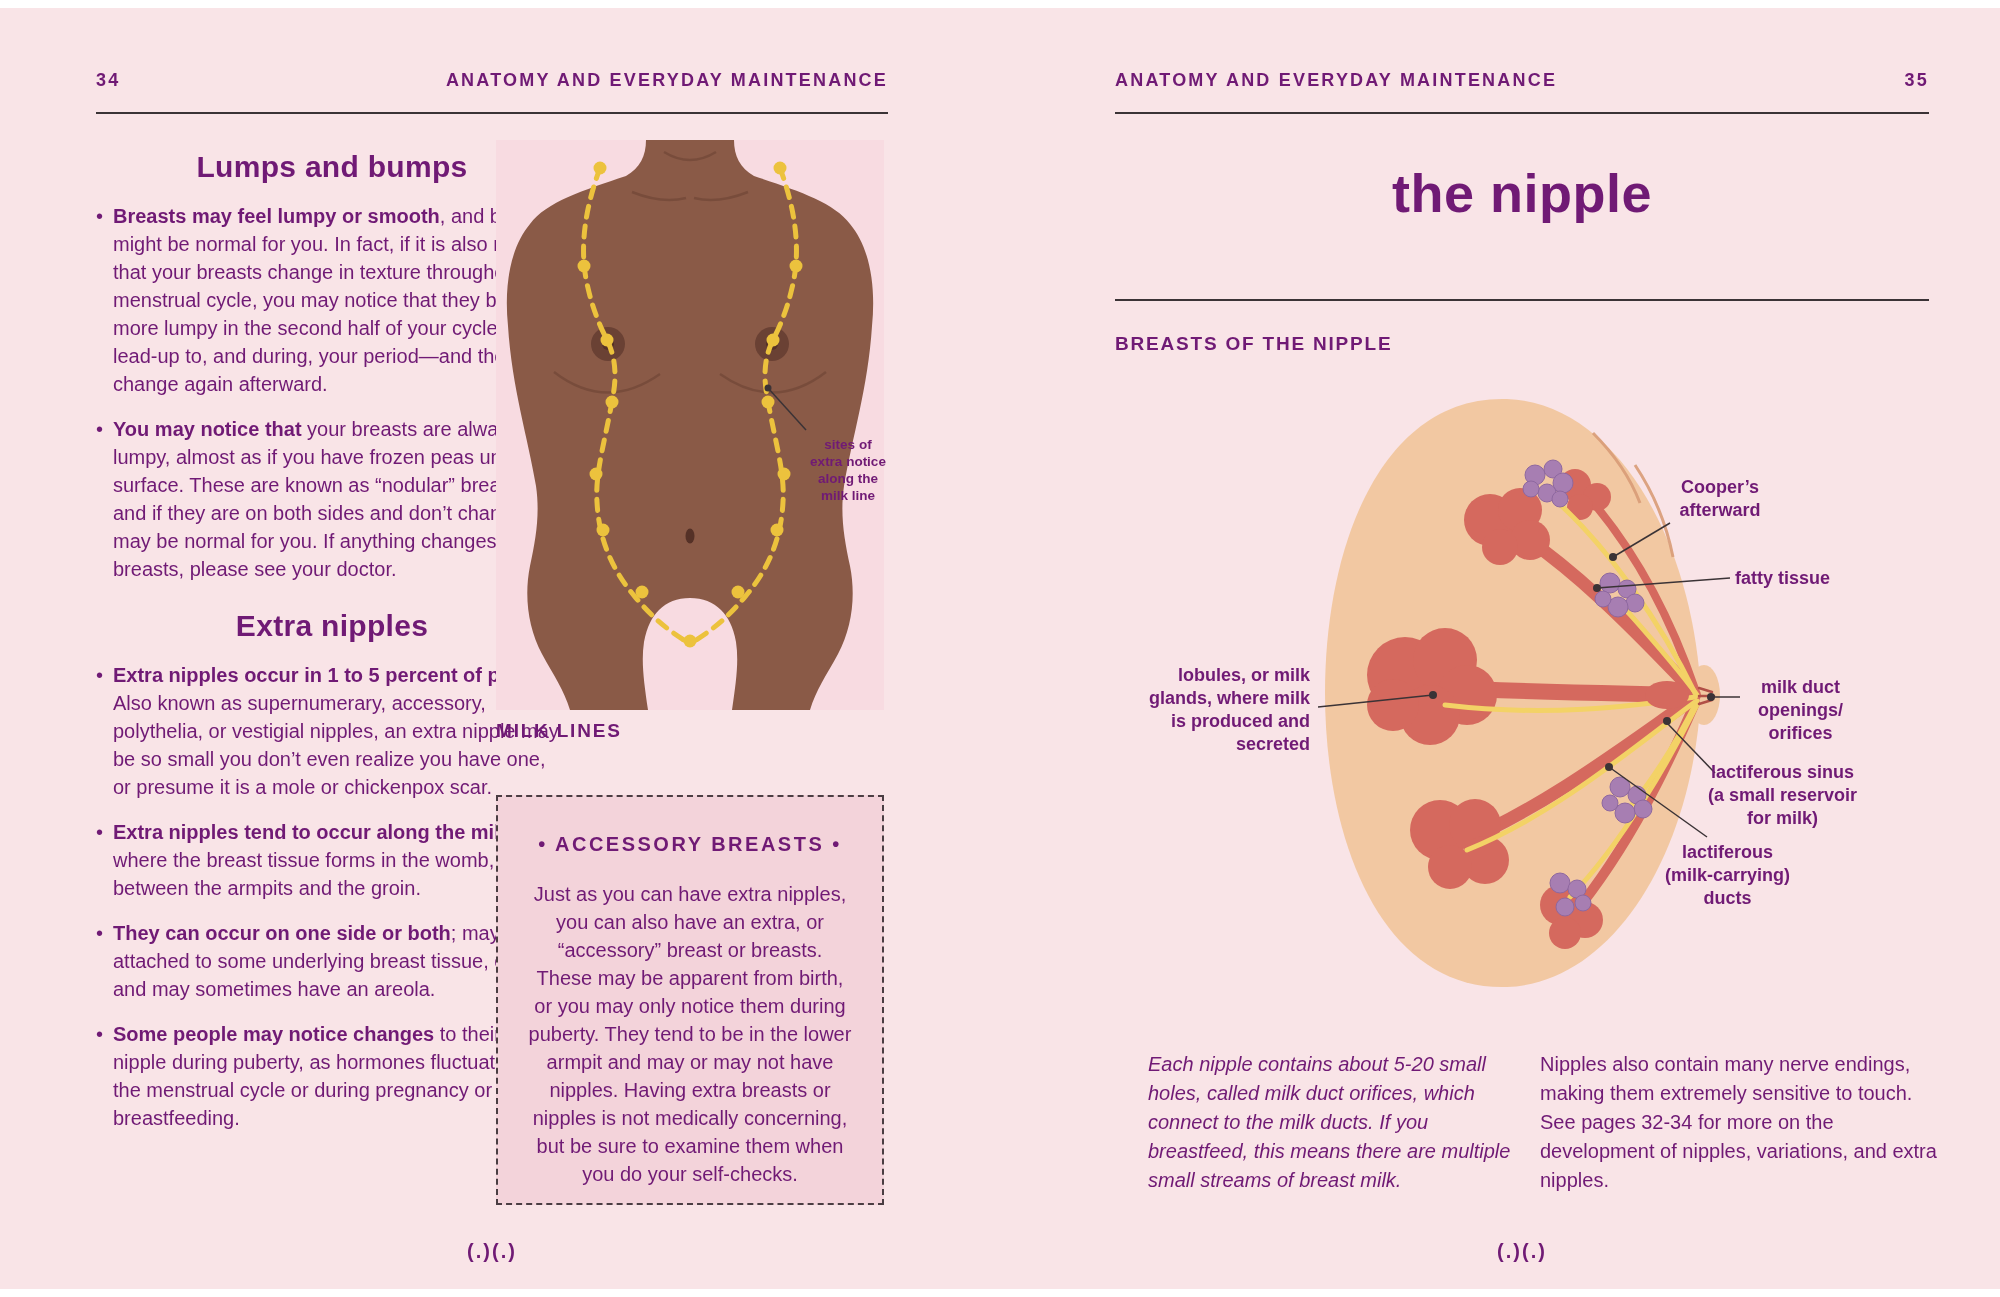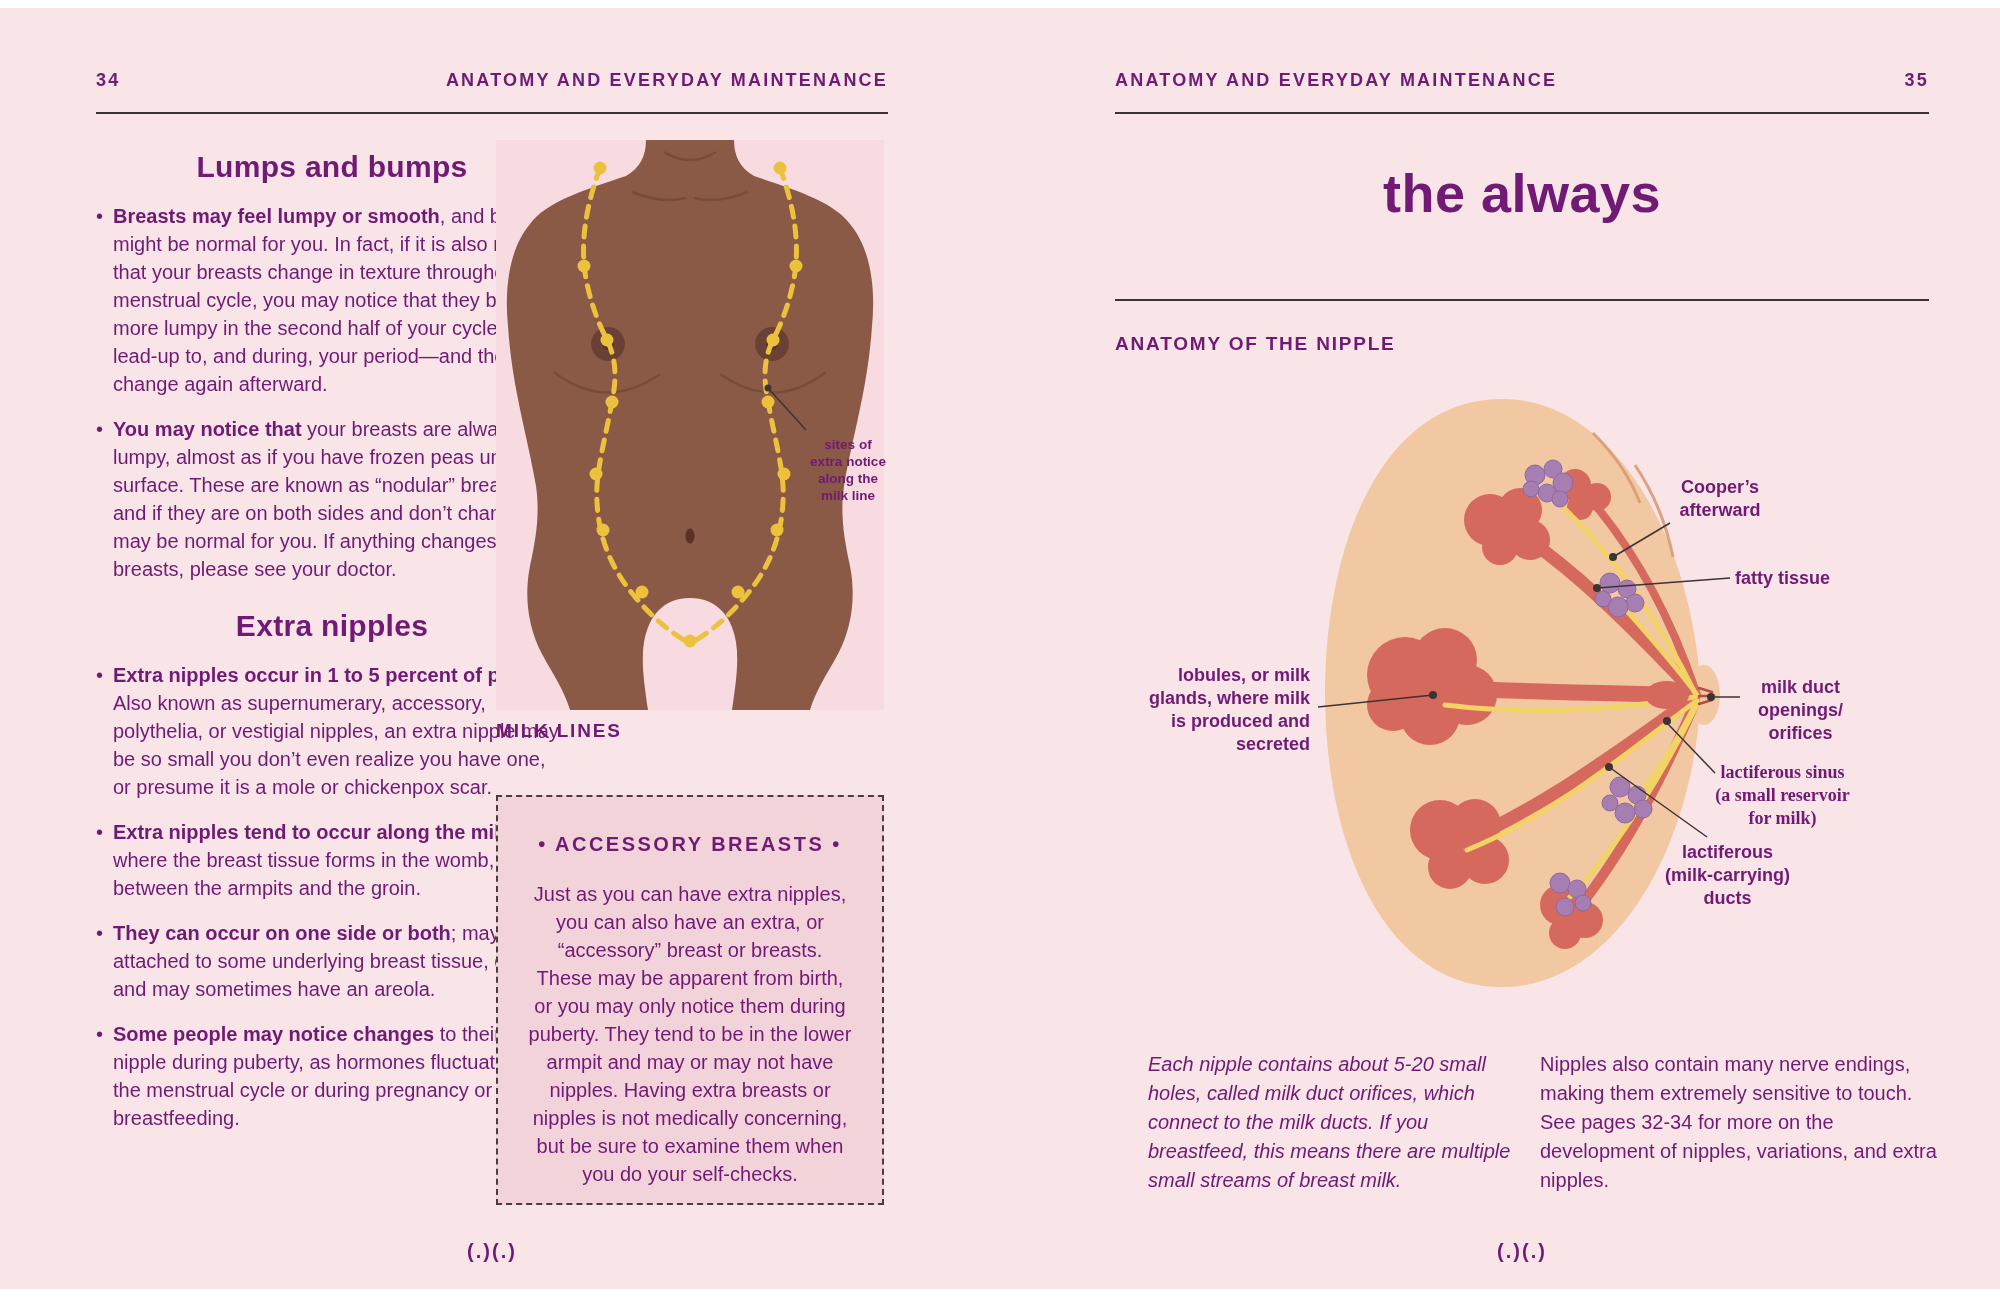--- a/index.html
+++ b/index.html
@@ -46,21 +46,21 @@
   .np-title { position:absolute; left:1115px; top:126px; width:814px; text-align:center; font-size:54px; font-weight:bold; letter-spacing:0.5px; }
   .np-subtitle { position:absolute; left:1082px; top:203px; width:880px; text-align:center; font-size:26px; line-height:33px; white-space:pre-line; }
   .np-sechead { position:absolute; left:1115px; top:333px; font-size:19px; font-weight:bold; letter-spacing:1.8px; }
   .diagram { position:absolute; left:1115px; top:375px; width:815px; height:660px; }
   .diagram svg { display:block; width:100%; height:100%; }
   .dg-label { position:absolute; font-size:18px; font-weight:bold; line-height:23px; white-space:pre-line; }
   .dg-coopers  { left:1655px; top:476px; width:130px; text-align:center; }
   .dg-fatty    { left:1735px; top:567px; width:160px; text-align:left; }
   .dg-lobules  { left:1140px; top:664px; width:170px; text-align:right; }
   .dg-orifices { left:1738px; top:676px; width:125px; text-align:center; }
-  .dg-sinus    { left:1700px; top:761px; width:165px; text-align:center;font-family:Liberation Serif, serif; }
+  .dg-sinus    { left:1700px; top:761px; width:165px; text-align:center; }
   .dg-ducts    { left:1655px; top:841px; width:145px; text-align:center; }
   .np-para { position:absolute; top:1050px; font-size:20px; line-height:29px; }
   .np-para.p-left { left:1148px; width:385px;font-style:italic; }
   .np-para.p-right { left:1540px; width:400px; }
 </style>
 </head>
 <body>
 
 <div class="spread">
   <div class="paper"></div>
@@ -143,23 +143,23 @@
     <div class="box-title">• ACCESSORY BREASTS •</div>
     <div class="box-body">Just as you can have extra nipples, you can also have an extra, or “accessory” breast or breasts. These may be apparent from birth, or you may only notice them during puberty. They tend to be in the lower armpit and may or may not have nipples. Having extra breasts or nipples is not medically concerning, but be sure to examine them when you do your self-checks.</div>
   </div>
 
   <div class="footer left-pg">(.)(.)</div>
 
   <div class="running-head" style="left:1115px;">ANATOMY AND EVERYDAY MAINTENANCE</div>
   <div class="running-head" style="left:1115px; width:814px; text-align:right;">35</div>
   <div class="rule" style="left:1115px; top:112px; width:814px;"></div>
 
-  <h1 class="np-title">the always</h1>
+  <h1 class="np-title">the nipple</h1>
   <div class="rule" style="left:1115px; top:299px; width:814px;"></div>
-  <div class="np-sechead">ANATOMY OF THE NIPPLE</div>
+  <div class="np-sechead">BREASTS OF THE NIPPLE</div>
 
   <div class="diagram">
     <svg viewBox="0 0 815 660">
       <path fill="#f2c8a2" d="M 586 320 C 578 160 498 28 392 24 C 268 20 210 168 210 318 C 210 468 268 616 392 612 C 498 608 578 478 586 320 Z"></path>
       <ellipse cx="589" cy="320" rx="16" ry="30" fill="#f2c8a2"></ellipse>
       <g stroke="#d99c77" stroke-width="3" fill="none" opacity="0.9">
         <path d="M 478 58 C 500 80 515 102 525 128"></path>
         <path d="M 520 90 C 540 120 552 152 558 182"></path>
       </g>
       <g stroke="#d5695e" fill="none" stroke-linecap="round">

